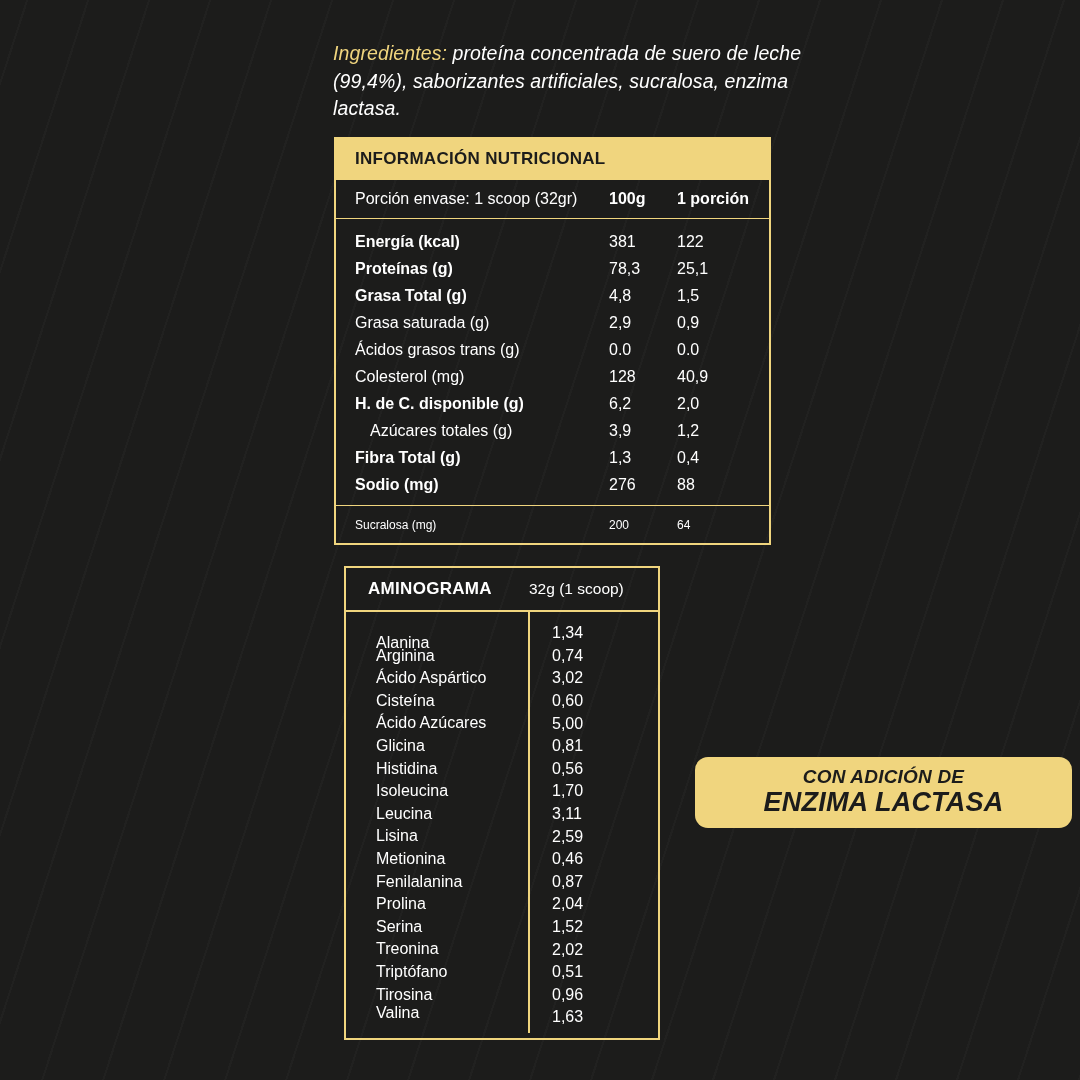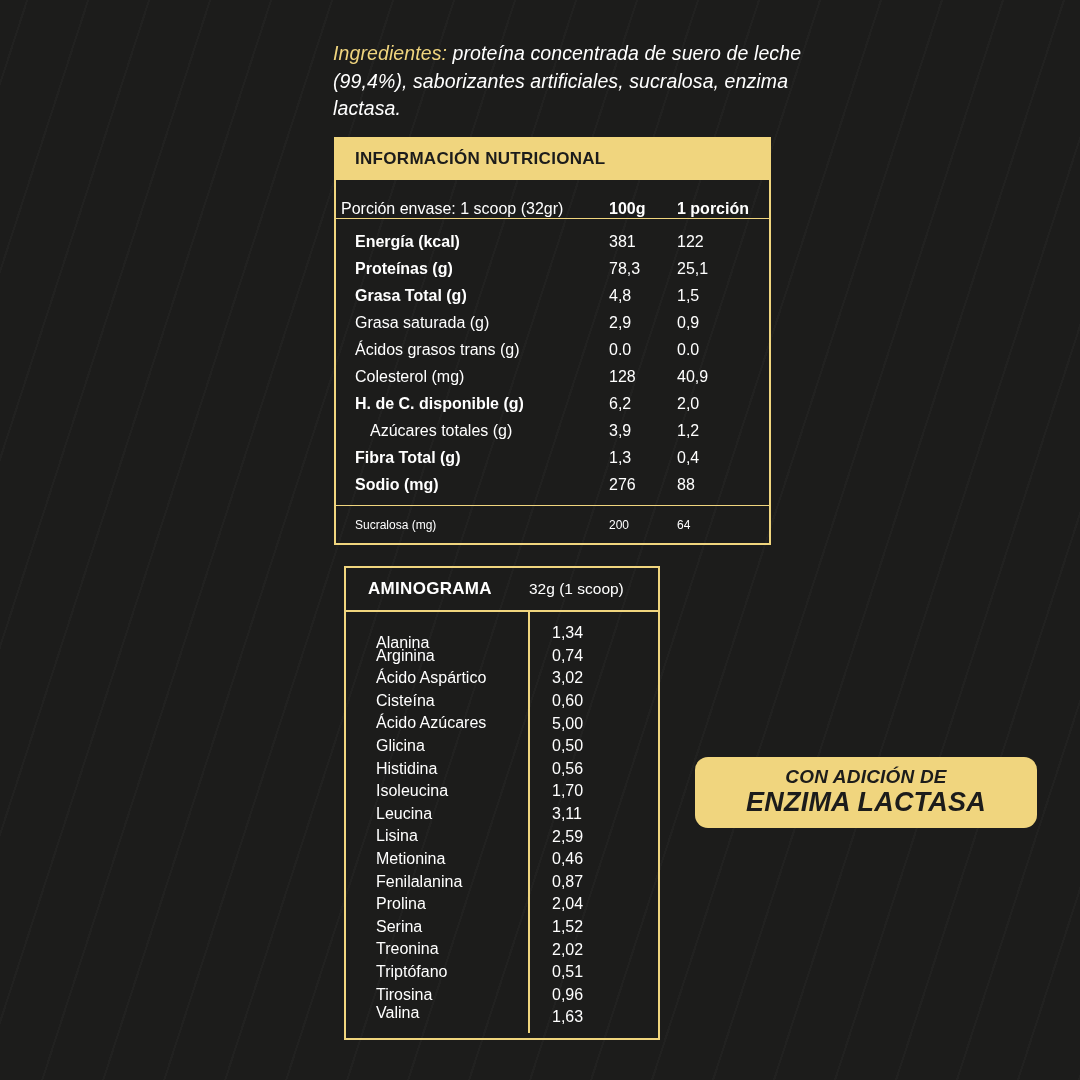--- a/index.html
+++ b/index.html
@@ -64,25 +64,25 @@
     color: #1c1c1b;
     font-size: 17px;
     font-weight: bold;
     letter-spacing: 0.3px;
     padding: 10px 0 10px 19px;
     box-sizing: border-box;
     height: 41px;
   }
   .nutri-head {
     display: flex;
-    align-items: flex-end;
+    align-items: center;
     height: 39px;
     border-bottom: 1.5px solid #f0d57e;
     font-size: 16px;
-    padding-left: 5px;
+    padding-left: 19px;
     box-sizing: border-box;
   }
   .nutri-head .c0 { flex: 1; }
   .nutri-head .c1 { width: 68px; font-weight: bold; }
   .nutri-head .c2 { width: 92px; font-weight: bold; }
 
   .nutri-body {
     padding: 9px 0 7px 0;
     border-bottom: 1.5px solid #f0d57e;
   }
@@ -165,21 +165,21 @@
     box-sizing: border-box;
   }
   .amino-body .arow:first-child .a0 { height: 32.6px; line-height: 42px; margin-top: -10px; padding-top: 10px; }
   .amino-body .arow:last-child  .a0 { height: 31.6px; padding-bottom: 9px; }
 
   
   .badge {
     position: absolute;
     left: 695px;
     top: 757px;
-    width: 342px;
+    width: 377px;
     height: 71px;
     background: #f0d57e;
     border-radius: 13px;
     color: #1c1c1b;
     display: flex;
     flex-direction: column;
     align-items: center;
     justify-content: center;
     font-style: italic;
     text-align: center;
@@ -295,21 +295,21 @@
         <div class="arow">
           <div class="a0">Cisteína</div>
           <div class="a1">0,60</div>
         </div>
         <div class="arow">
           <div class="a0">Ácido Azúcares</div>
           <div class="a1">5,00</div>
         </div>
         <div class="arow">
           <div class="a0">Glicina</div>
-          <div class="a1">0,50</div>
+          <div class="a1">0,81</div>
         </div>
         <div class="arow">
           <div class="a0">Histidina</div>
           <div class="a1">0,56</div>
         </div>
         <div class="arow">
           <div class="a0">Isoleucina</div>
           <div class="a1">1,70</div>
         </div>
         <div class="arow">

